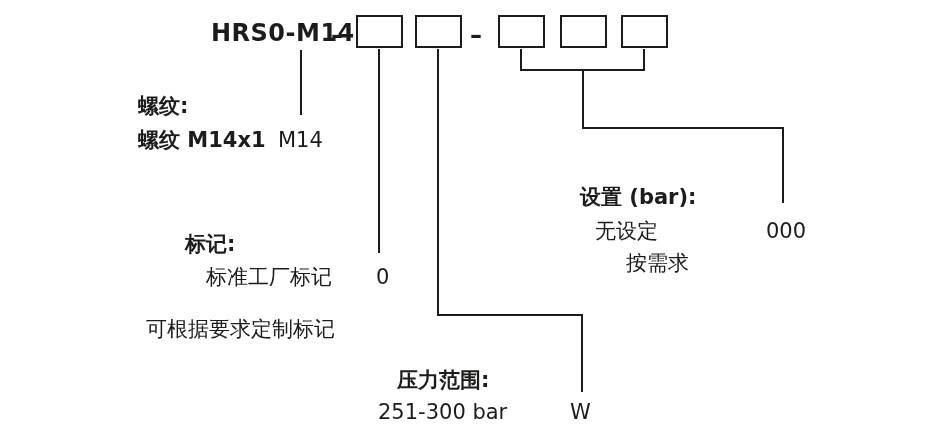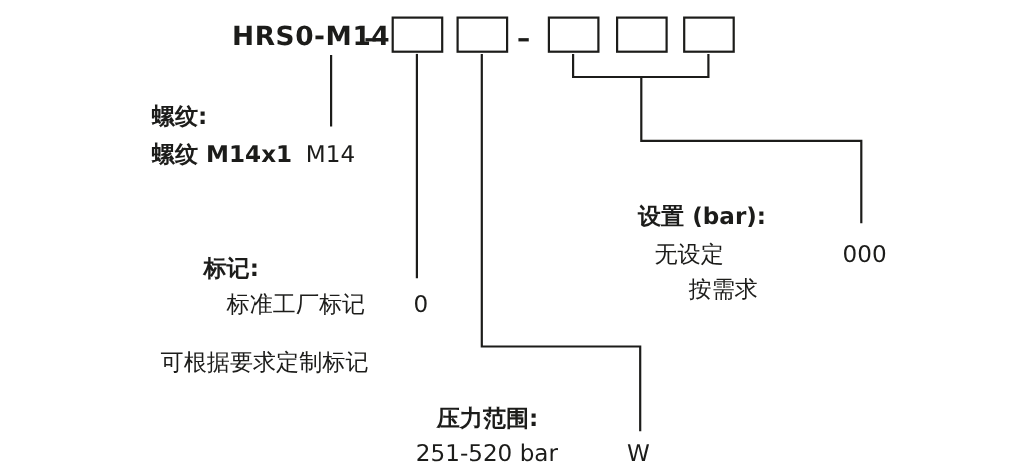--- a/index.html
+++ b/index.html
@@ -85,17 +85,17 @@
 
   <div>
     <div class="abs sec-label" style="left:580px; top:187px;">设置 (bar):</div>
     <div class="abs sec-text" style="left:595px; top:221px;text-align:center;">无设定</div>
     <div class="abs sec-text" style="left:766px; top:221px;">000</div>
     <div class="abs sec-text" style="left:595px; top:253px;margin-left:31px;">按需求</div>
   </div>
 
   <div>
     <div class="abs sec-label" style="left:397px; top:370px;">压力范围:</div>
-    <div class="abs sec-text" style="left:378px; top:402px;">251-520 bar</div>
+    <div class="abs sec-text" style="left:378px; top:402px;">251-300 bar</div>
     <div class="abs sec-text" style="left:570px; top:402px;">W</div>
   </div>
 
 </div>
 
 </body></html>

